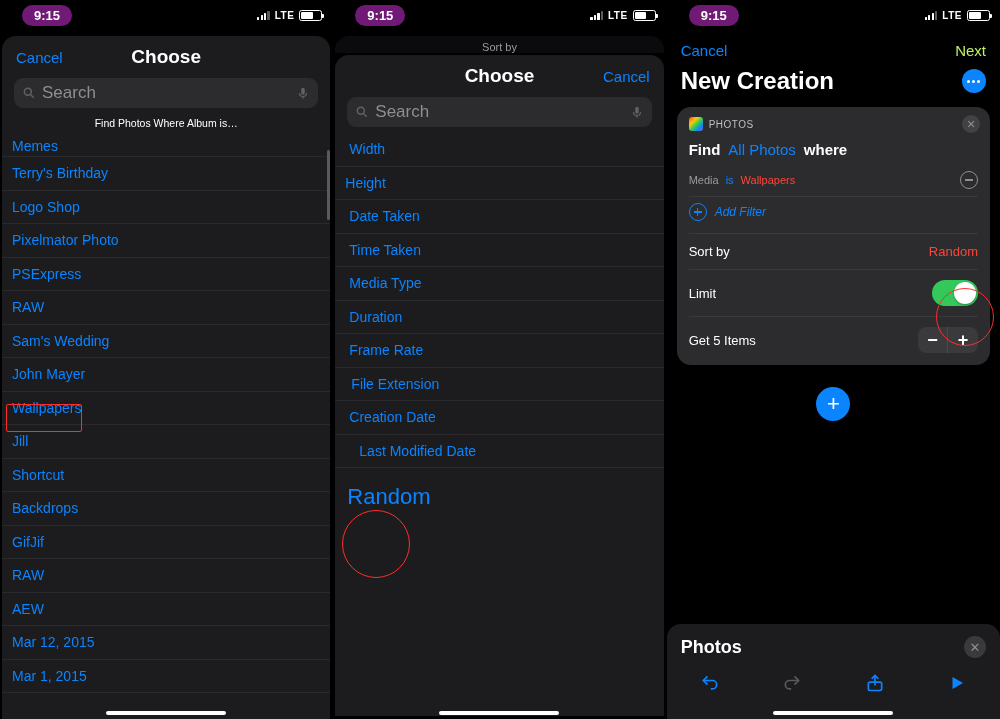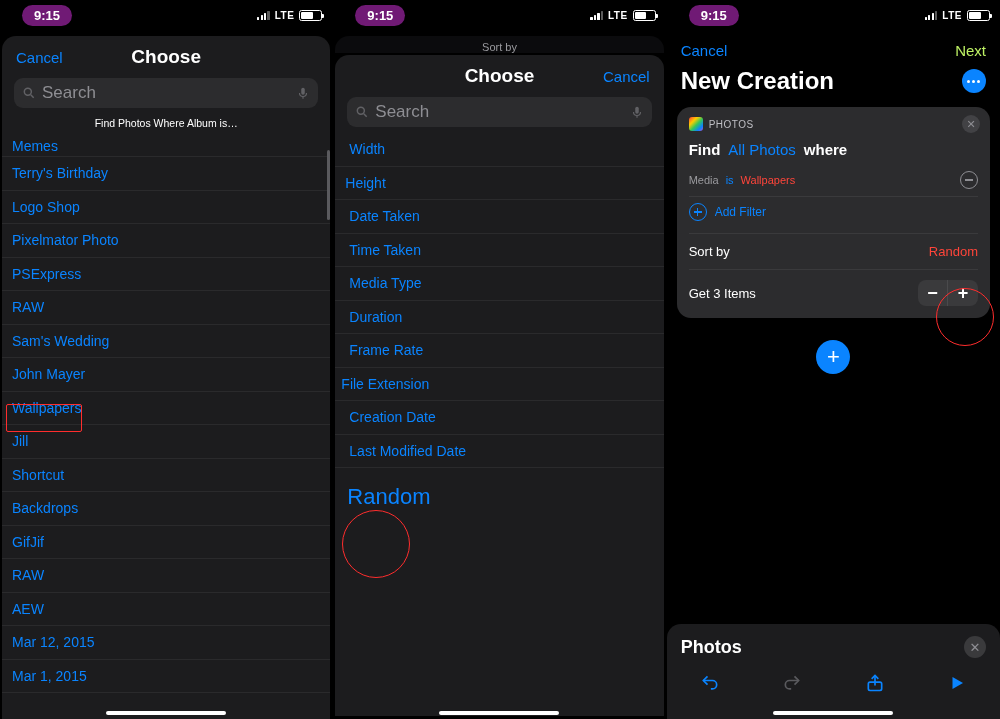--- a/index.html
+++ b/index.html
@@ -65,21 +65,21 @@
   .find-row .allphotos { color:#0a84ff;text-align:center; }
   .find-row .where { color:#fff; font-weight:600; }
 
   .filter-row { display:flex; align-items:center; gap:7px; font-size:11px; padding:6px 0 10px 0; position:relative; }
   .filter-row .label1 { color:#9a9a9e; }
   .filter-row .op { color:#0a84ff; }
   .filter-row .val { color:#ff453a; }
   .minus-btn { position:absolute; right:0; width:18px; height:18px; border-radius:50%; border:1.5px solid #8e8e93; display:flex; align-items:center; justify-content:center; }
   .minus-btn::after { content:""; width:8px; height:1.5px; background:#8e8e93; }
 
-  .addfilter { display:flex; align-items:center; gap:8px; padding:6px 0 12px 0; color:#0a84ff; font-size:12px; border-top:1px solid #3a3a3c; }
+  .addfilter { display:flex; align-items:center; gap:8px; padding:6px 0 12px 0; color:#0a84ff; font-size:12px; border-top:1px solid #3a3a3c;font-style:italic; }
   .plus-circ { width:18px; height:18px; border-radius:50%; border:1.5px solid #0a84ff; position:relative; }
   .plus-circ::before, .plus-circ::after { content:""; position:absolute; background:#0a84ff; }
   .plus-circ::before { left:4px; right:4px; top:7px; height:1.5px; }
   .plus-circ::after { top:4px; bottom:4px; left:7px; width:1.5px; }
 
   .opt-row { display:flex; align-items:center; justify-content:space-between; border-top:1px solid #3a3a3c; padding:10px 0; font-size:13px; color:#fff; }
   .opt-row .value { color:#ff453a; font-size:13px; }
 
   .toggle { width:46px; height:26px; border-radius:13px; background:#34c759; position:relative; }
   .toggle .knob { position:absolute; right:2px; top:2px; width:22px; height:22px; border-radius:50%; background:#fff; box-shadow:0 1px 2px rgba(0,0,0,.3); }
@@ -211,23 +211,23 @@
       </div>
 
       <div class="list">
         <div class="row" style="padding-left:14px">Width</div>
         <div class="row" style="">Height</div>
         <div class="row" style="padding-left:14px">Date Taken</div>
         <div class="row" style="padding-left:14px">Time Taken</div>
         <div class="row" style="padding-left:14px">Media Type</div>
         <div class="row" style="padding-left:14px">Duration</div>
         <div class="row" style="padding-left:14px">Frame Rate</div>
-        <div class="row" style="padding-left:6px">File Extension</div>
+        <div class="row" style="padding-left:16px">File Extension</div>
         <div class="row" style="padding-left:14px">Creation Date</div>
-        <div class="row" style="padding-left:14px">Last Modified Date</div>
+        <div class="row" style="padding-left:24px">Last Modified Date</div>
         <div class="big-option">Random</div>
       </div>
     </div>
 
     <div class="highlight-circle" style="left:9px; top:510px; width:68px; height:68px;"></div>
     <div class="home-indicator"></div>
   </div>
 
   <div class="phone">
     <div class="status">
@@ -283,23 +283,29 @@
       <div class="addfilter">
         <span class="plus-circ"></span>
         <span>Add Filter</span>
       </div>
 
       <div class="opt-row">
         <span>Sort by</span>
         <span class="value">Random</span>
       </div>
 
+      <div class="opt-row">
+        <span>Limit</span>
+        <span class="toggle">
+            <span class="knob"></span>
+          </span>
+      </div>
 
       <div class="opt-row" style="border-bottom:none; padding-bottom:12px;">
-        <span>Get 3 Items</span>
+        <span>Get 5 Items</span>
         <span class="stepper">
           <div>−</div>
           <div>+</div>
         </span>
       </div>
     </div>
 
     <div class="highlight-circle" style="right:6px; top:288px; width:58px; height:58px;"></div>
 
     <div class="big-plus">+</div>

